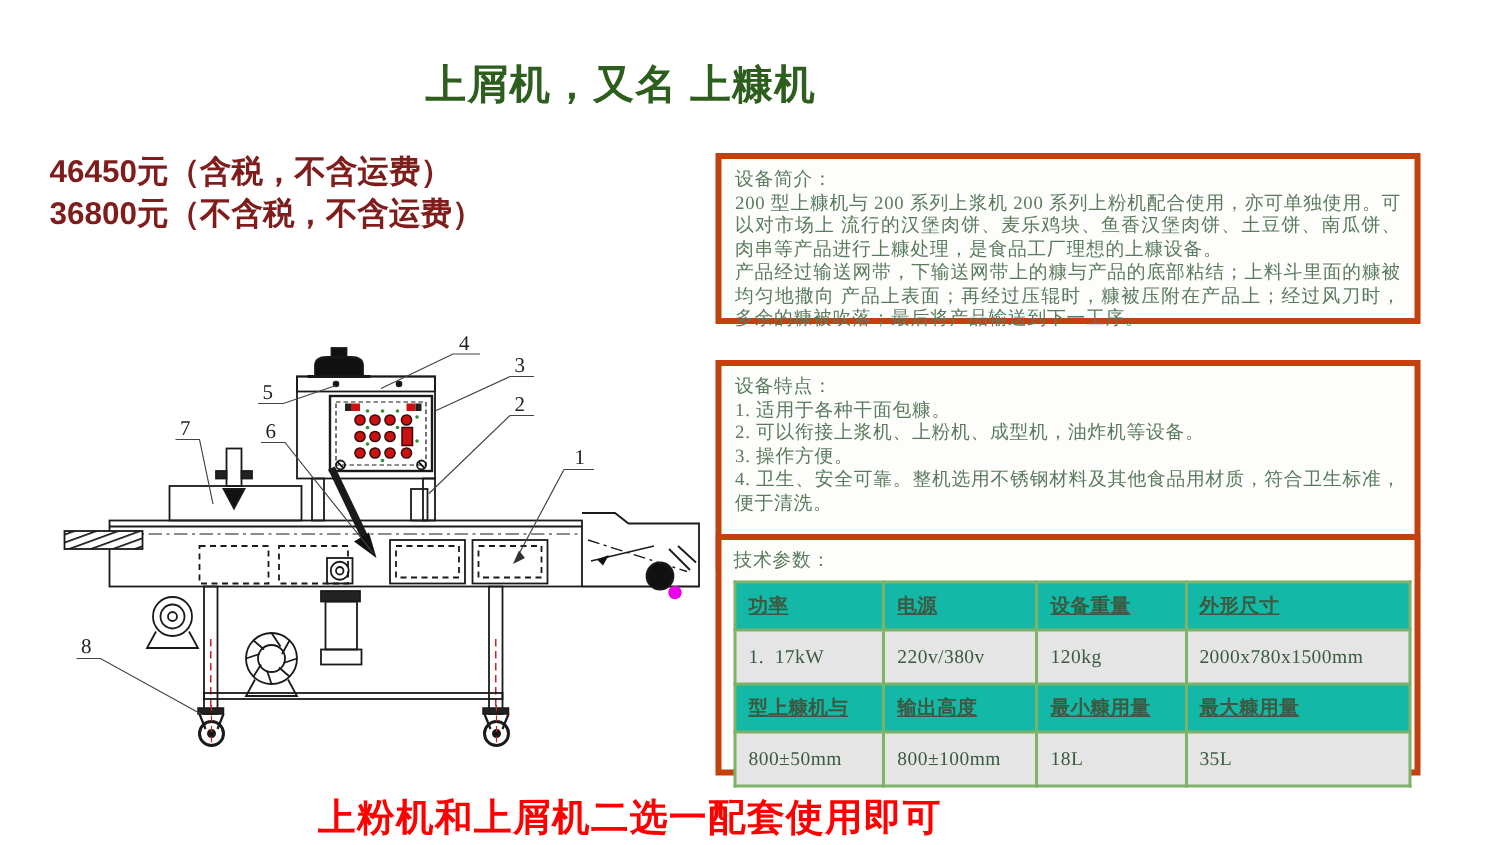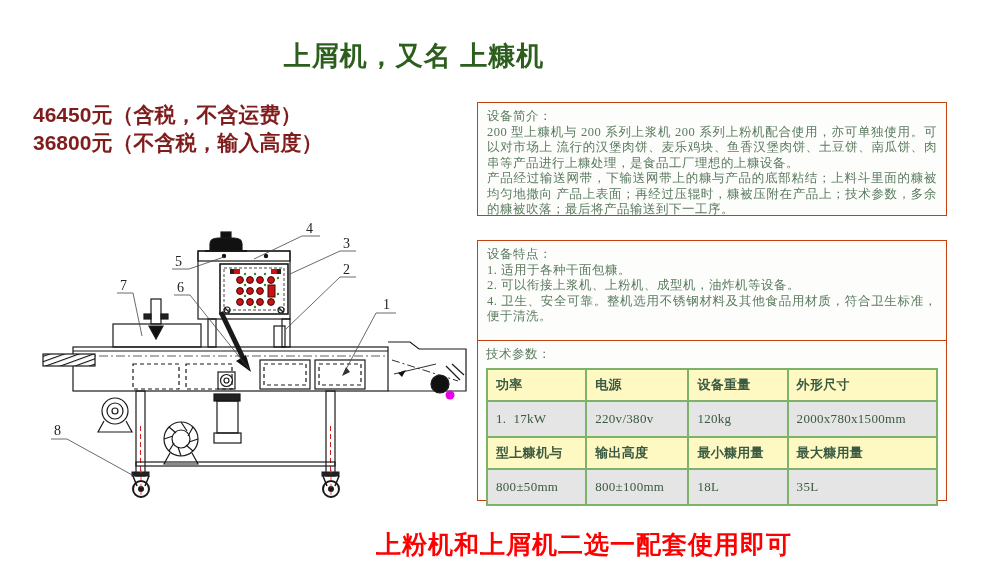--- a/index.html
+++ b/index.html
@@ -14,60 +14,60 @@
     font-weight:bold;font-size:27px;color:#2d5e1e;letter-spacing:1px;
   }
   .price-block{
     position:absolute;left:33px;top:101px;
     font-family:"Liberation Sans","DejaVu Sans",sans-serif;
     font-weight:bold;font-size:21px;color:#7f1d1d;line-height:28px;white-space:nowrap;
   }
   
   .info-box{
     position:absolute;left:477px;width:470px;box-sizing:border-box;
-    border:1px solid #c2410c;background:#fdfefc;
+    border:4px solid #c2410c;background:#fdfefc;
     color:#5a7a5e;font-size:12.5px;line-height:15.5px;letter-spacing:.5px;
     padding:6px 9px 4px 9px;text-align:justify;
   }
   .box-intro{top:102px;height:114px;}
   .box-features{top:240px;height:140px;}
-  .box-specs{top:340px;height:161px;padding:6px 8px 4px 8px;}
+  .box-specs{top:356px;height:161px;padding:6px 8px 4px 8px;}
   .box-heading{display:block;}
   .info-box p{margin:0;}
   .feature-line{display:block;}
   
   table.specs{
     border-collapse:collapse;width:452px;margin-top:5px;
     font-size:13px;color:#3b5a41;letter-spacing:.3px;
   }
   table.specs td{
     border:2px solid #7cb269;padding:3px 8px;white-space:pre-wrap;
     vertical-align:middle;
   }
-  tr.row-label td{background:#fef9c3;font-weight:bold;height:24px;}
+  tr.row-label td{background:#14b8a6;font-weight:bold;height:24px;text-decoration:underline;}
   tr.row-value td{background:#e5e5e5;height:28px;font-weight:normal;}
   
   .footer-note{
-    position:absolute;top:528px;left:0;width:792px;text-align:right;
+    position:absolute;top:528px;left:0;width:792px;text-align:center;
     font-family:"Liberation Sans","DejaVu Sans",sans-serif;
-    font-weight:bold;font-size:25px;color:#ff0000;letter-spacing:1px;
+    font-weight:bold;font-size:25px;color:#ff0000;letter-spacing:1px;padding-left:24px;
   }
   
   .diagram-wrap{position:absolute;left:38px;top:214px;width:432px;height:310px;}
   .diagram-wrap svg{display:block;}
   .dia-num{font-family:"Liberation Serif","DejaVu Serif",serif;font-size:14px;fill:#222;}
 </style>
 </head>
 <body>
 
 <div class="page-title">上屑机，又名 上糠机</div>
 
 <div class="price-block">
   <div>46450元（含税，不含运费）</div>
-  <div>36800元（不含税，输入高度）</div>
+  <div>36800元（不含税，不含运费）</div>
 </div>
 
 <div class="diagram-wrap">
   <svg width="432" height="310" viewBox="0 0 432 310">
     <defs>
       <pattern id="hatch" width="5" height="6" patternUnits="userSpaceOnUse" patternTransform="rotate(70)">
         <rect width="5" height="6" fill="#fff"></rect>
         <line x1="0" y1="0" x2="0" y2="6" stroke="#111" stroke-width="2.2"></line>
       </pattern>
     </defs>
@@ -227,27 +227,28 @@
         <text x="16" y="221" class="dia-num" stroke="none">8</text>
         <path d="M13,225 L29,225 L96,262" fill="none"></path>
       </g>
     </g>
   </svg>
 </div>
 
 <div class="info-box box-intro">
   <span class="box-heading">设备简介：</span>
   <p>200 型上糠机与 200 系列上浆机 200 系列上粉机配合使用，亦可单独使用。可以对市场上 流行的汉堡肉饼、麦乐鸡块、鱼香汉堡肉饼、土豆饼、南瓜饼、肉串等产品进行上糠处理，是食品工厂理想的上糠设备。</p>
-  <p>产品经过输送网带，下输送网带上的糠与产品的底部粘结；上料斗里面的糠被均匀地撒向 产品上表面；再经过压辊时，糠被压附在产品上；技术参数，多余的糠被吹落；最后将产品输送到下一工序。</p>
+  <p>产品经过输送网带，下输送网带上的糠与产品的底部粘结；上料斗里面的糠被均匀地撒向 产品上表面；再经过压辊时，糠被压附在产品上；经过风刀时，多余的糠被吹落；最后将产品输送到下一工序。</p>
 </div>
 
 <div class="info-box box-features">
   <span class="box-heading">设备特点：</span>
   <span class="feature-line">1. 适用于各种干面包糠。</span>
   <span class="feature-line">2. 可以衔接上浆机、上粉机、成型机，油炸机等设备。</span>
+  <span class="feature-line">3. 操作方便。</span>
   <span class="feature-line">4. 卫生、安全可靠。整机选用不锈钢材料及其他食品用材质，符合卫生标准，便于清洗。</span>
 </div>
 
 <div class="info-box box-specs">
   <span class="box-heading">技术参数：</span>
   <table class="specs">
     <tbody>
       <tr class="row-label">
         <td>功率</td>
         <td>电源</td>

